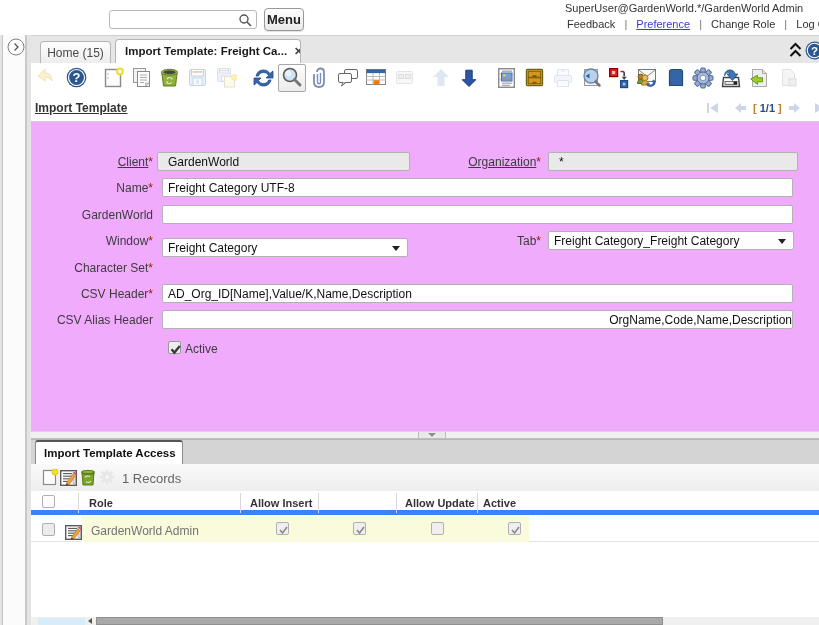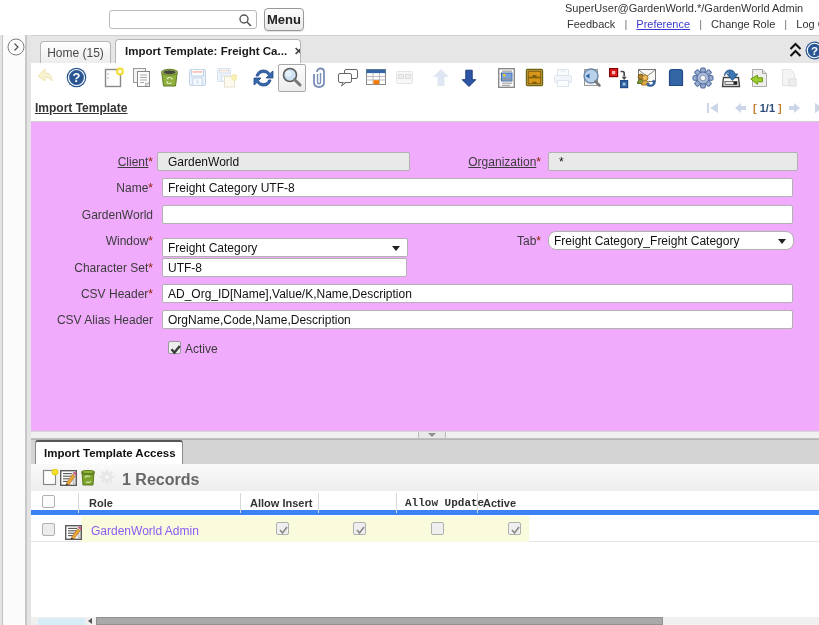--- a/index.html
+++ b/index.html
@@ -81,30 +81,30 @@
 #bpanel { position:absolute; left:31px; top:439px; width:788px; height:186px; background:#fff; }
 #btabs { position:absolute; left:0; top:0; width:788px; height:26px; background:#d4d4d4;
   border-top:1px solid #b5b5b5;}
 #btab { position:absolute; left:4px; top:0px; width:148px; height:25px; background:#fff;
   border:1px solid #8a8a8a; border-bottom:none; border-top:2px solid #565656;
   border-radius:3px 3px 0 0; font-size:11.5px; font-weight:bold; color:#111;
   padding:5px 0 0 8px; white-space:nowrap; overflow:hidden;}
 #btools { position:absolute; left:0; top:25px; width:788px; height:27px;
   background:linear-gradient(#fafafa,#ededed); }
 #btools svg { position:absolute; top:5px; }
-#brecords { position:absolute; left:91px; top:7px; font-size:16px; color:#666;font-weight:bold; }
+#brecords { position:absolute; left:91px; top:7px; font-size:13px; color:#666; }
 #grid { position:absolute; left:0; top:52px; width:788px; height:126px; background:#fff; }
 #ghead { position:absolute; left:0; top:0; width:788px; height:24px; background:#fff;
   border-bottom:5px solid #3b82f6; }
 #ghead .h { position:absolute; top:6px; font-size:11px; font-weight:bold; color:#333; }
 #ghead .vline { position:absolute; top:2px; width:1px; height:20px; background:#d8d8d8; }
 #grow { position:absolute; left:0; top:25px; width:788px; height:26px; background:#fff;
   border-bottom:1px solid #e4e4e4;}
 #grow .yellow { position:absolute; left:50px; top:0; width:448px; height:26px; background:#fafadc; }
-#grow .rtxt { position:absolute; left:60px; top:8px; font-size:12px; color:#8b5cf6; }
+#grow .rtxt { position:absolute; left:60px; top:8px; font-size:12px; color:#737373; }
 .cb { width:13px; height:13px; border:1px solid #b0b0b0; border-radius:2px; background:#fcfcfc;
   position:absolute; }
 .cb.dis { background:#efefef; }
 #hscroll { position:absolute; left:0; top:178px; width:788px; height:8px; background:#f0f0f0; }
 #hscroll .blue { position:absolute; left:7px; top:1px; width:47px; height:7px; background:#d8edf8; }
 #hscroll .thumb { position:absolute; left:65px; top:0px; width:567px; height:8px;
   background:#a9a9a9; border:1px solid #909090; }
 #hscroll .larr { position:absolute; left:57px; top:1px; width:0; height:0;
   border-top:3px solid transparent; border-bottom:3px solid transparent; border-right:4px solid #555; }
 </style>
@@ -366,30 +366,29 @@
 
     <div class="lbl" style="left:2px;top:59px;width:120px;">Name<span class="st">*</span></div>
     <div class="fld" style="left:131px;top:56px;width:631px;">Freight Category UTF-8</div>
 
     <div class="lbl" style="left:2px;top:86px;width:120px;">GardenWorld</div>
     <div class="fld" style="left:131px;top:83px;width:631px;"></div>
 
     <div class="lbl" style="left:2px;top:112px;width:120px;">Window<span class="st">*</span></div>
     <div class="fld combo" style="left:131px;top:116px;width:246px;">Freight Category<span class="arr"></span></div>
     <div class="lbl" style="left:390px;top:112px;width:120px;">Tab<span class="st">*</span></div>
-    <div class="fld combo" style="left:517px;top:109px;width:246px;border-radius:8px;">Freight Category_Freight Category<span class="arr"></span></div>
+    <div class="fld combo" style="left:517px;top:109px;width:246px;">Freight Category_Freight Category<span class="arr"></span></div>
 
     <div class="lbl" style="left:2px;top:139px;width:120px;">Character Set<span class="st">*</span></div>
-    <div class="fld" style="left:131px;top:136px;width:245px;">UTF-8</div>
 
     <div class="lbl" style="left:2px;top:165px;width:120px;">CSV Header<span class="st">*</span></div>
     <div class="fld" style="left:131px;top:162px;width:631px;">AD_Org_ID[Name],Value/K,Name,Description</div>
 
     <div class="lbl" style="left:2px;top:191px;width:120px;">CSV Alias Header</div>
-    <div class="fld" style="left:131px;top:188px;width:631px;">OrgName,Code,Name,Description</div>
+    <div class="fld" style="left:131px;top:188px;width:631px;text-align:right;">OrgName,Code,Name,Description</div>
 
     <div id="chk">
       <svg width="13" height="13" viewBox="0 0 13 13">
           <path d="M2.5 6.2l2.9 3.4 5.4-6.6" fill="none" stroke="#3a3a3a" stroke-width="2.3"></path>
         </svg>
     </div>
     <div id="chklbl">Active</div>
   </div>
 
   <div id="split">
@@ -442,21 +441,21 @@
     <div id="grid">
       <div id="ghead">
         <div class="cb" style="left:11px;top:4px;"></div>
         <div class="vline" style="left:47px;"></div>
         <div class="h" style="left:58px;">Role</div>
         <div class="vline" style="left:209px;"></div>
         <div class="h" style="left:219px;">Allow Insert</div>
         <div class="vline" style="left:287px;"></div>
         <div class="h" style="left:296px;margin-top:18px;">Allow Merge</div>
         <div class="vline" style="left:365px;"></div>
-        <div class="h" style="left:374px;font-family:Liberation Mono, monospace;">Allow Update</div>
+        <div class="h" style="left:374px;">Allow Update</div>
         <div class="vline" style="left:446px;"></div>
         <div class="h" style="left:452px;">Active</div>
       </div>
       <div id="grow">
         <div class="yellow"></div>
         <div class="cb" style="left:11px;top:7px;background:#ececec;"></div>
         <svg width="17" height="15" viewBox="0 0 17 15" style="position:absolute;left:34px;top:9px;">
           <rect x="0.7" y="0.7" width="15.6" height="13.6" fill="#fff" stroke="#5a5a5a" stroke-width="1.4"></rect>
           <line x1="3" y1="3.4" x2="12" y2="3.4" stroke="#555" stroke-width="1.1"></line>
           <line x1="3" y1="5.8" x2="12" y2="5.8" stroke="#555" stroke-width="1.1"></line>

